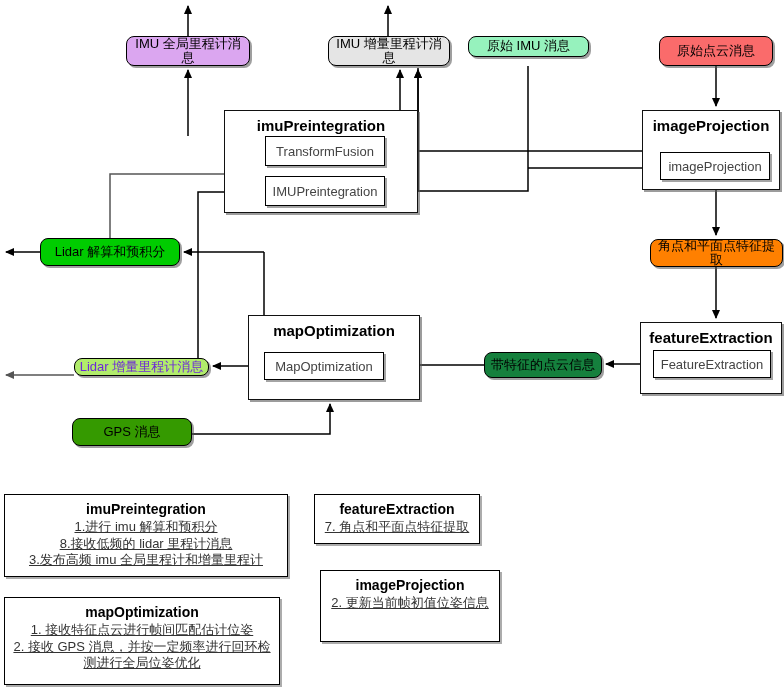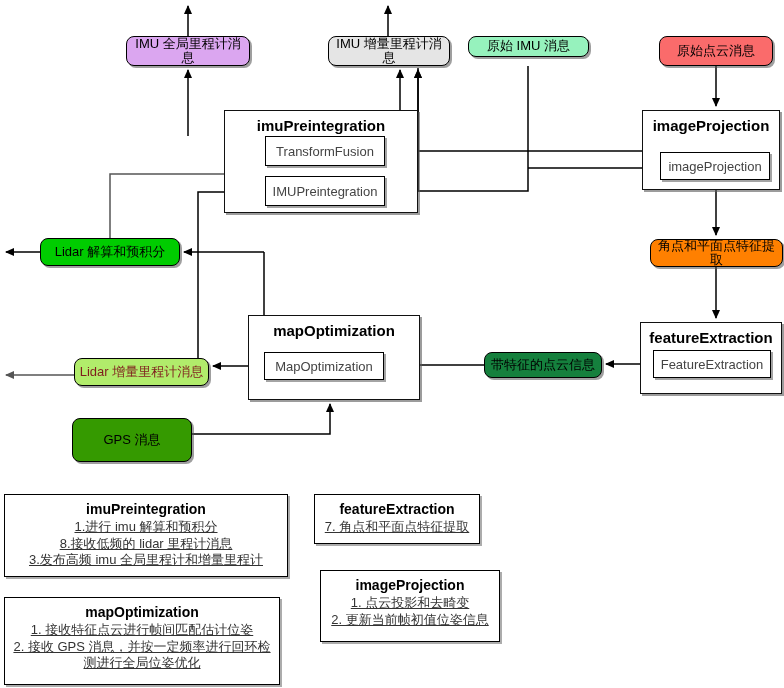--- a/index.html
+++ b/index.html
@@ -92,23 +92,23 @@
       <path d="M74,375 L6,375" stroke="#555" marker-end="url(#ahg)"></path>
     </g>
   </svg>
 
   <div class="node msg shadowed" id="m0" style="left: 126px; top: 36px; width: 124px; height: 30px; background: rgb(219, 166, 240); color: rgb(0, 0, 0);">IMU 全局里程计消息</div>
   <div class="node msg shadowed" id="m1" style="left: 328px; top: 36px; width: 122px; height: 30px; background: #e5e5e5; color: rgb(0, 0, 0);">IMU 增量里程计消息</div>
   <div class="node msg shadowed" id="m2" style="left: 468px; top: 36px; width: 121px; height: 21px; background: rgb(150, 242, 189); color: rgb(0, 0, 0);">原始 IMU 消息</div>
   <div class="node msg shadowed" id="m3" style="left: 659px; top: 36px; width: 114px; height: 30px; background: rgb(250, 107, 107); color: rgb(0, 0, 0);">原始点云消息</div>
   <div class="node msg shadowed" id="m4" style="left: 650px; top: 239px; width: 133px; height: 28px; background: rgb(255, 128, 0); color: rgb(0, 0, 0);">角点和平面点特征提取</div>
   <div class="node msg shadowed" id="m5" style="left: 40px; top: 238px; width: 140px; height: 28px; background: rgb(0, 204, 0); color: rgb(0, 0, 0);">Lidar 解算和预积分</div>
-  <div class="node msg shadowed" id="m6" style="left: 74px; top: 358px; width: 135px; height: 28px; background: rgb(177, 236, 107); color: #7f1d1d;">Lidar 增量里程计消息</div>
+  <div class="node msg shadowed" id="m6" style="left: 74px; top: 358px; width: 135px; height: 18px; background: rgb(177, 236, 107); color: #6d28d9;">Lidar 增量里程计消息</div>
   <div class="node msg shadowed" id="m7" style="left: 484px; top: 352px; width: 118px; height: 26px; background: #15803d; color: rgb(0, 0, 0);">带特征的点云信息</div>
-  <div class="node msg shadowed" id="m8" style="left: 72px; top: 418px; width: 120px; height: 44px; background: rgb(53, 154, 0); color: rgb(0, 0, 0);">GPS 消息</div>
+  <div class="node msg shadowed" id="m8" style="left: 72px; top: 418px; width: 120px; height: 28px; background: rgb(53, 154, 0); color: rgb(0, 0, 0);">GPS 消息</div>
 
   <div class="node container" id="c0" style="left: 224px; top: 110px; width: 194px; height: 103px; position: absolute;">
       <div class="ctitle" style="top: 6px;">imuPreintegration</div>
     </div>
   <div class="node container" id="c1" style="left: 642px; top: 110px; width: 138px; height: 80px; position: absolute;">
       <div class="ctitle" style="top: 6px;">imageProjection</div>
     </div>
   <div class="node container" id="c2" style="left: 640px; top: 322px; width: 142px; height: 72px; position: absolute;">
       <div class="ctitle" style="top: 6px;">featureExtraction</div>
     </div>
@@ -132,17 +132,16 @@
       <div class="ltitle">mapOptimization</div>
       <div class="lline">1. 接收特征点云进行帧间匹配估计位姿</div>
       <div class="lline">2. 接收 GPS 消息，并按一定频率进行回环检测进行全局位姿优化</div>
     </div>
   <div class="legend center" id="l2" style="left: 314px; top: 494px; width: 166px; min-height: 48px;">
       <div class="ltitle">featureExtraction</div>
       <div class="lline">7. 角点和平面点特征提取</div>
     </div>
   <div class="legend center" id="l3" style="left: 320px; top: 570px; width: 180px; min-height: 72px;">
       <div class="ltitle">imageProjection</div>
-      <div class="lline">1. 点云投影和去畸变</div>
       <div class="lline">2. 更新当前帧初值位姿信息</div>
     </div>
 
 </div>
 
 </body></html>

